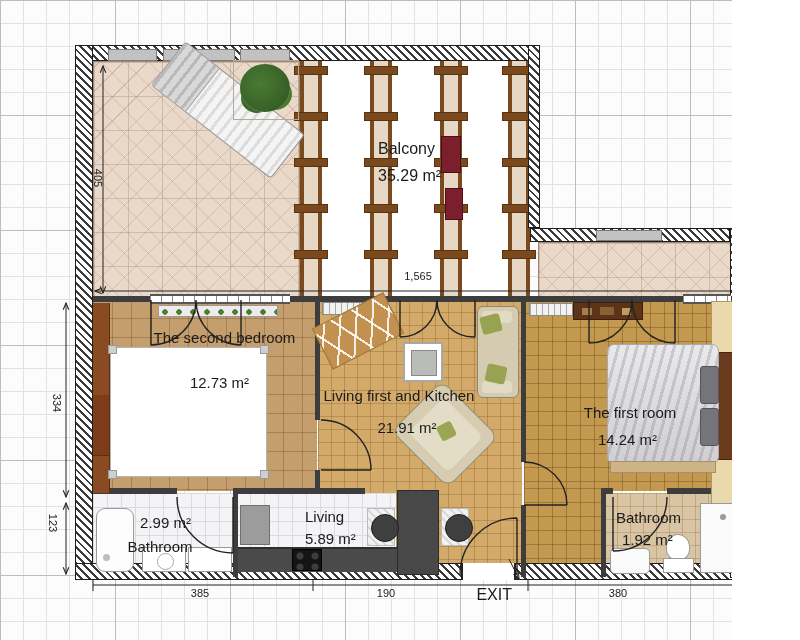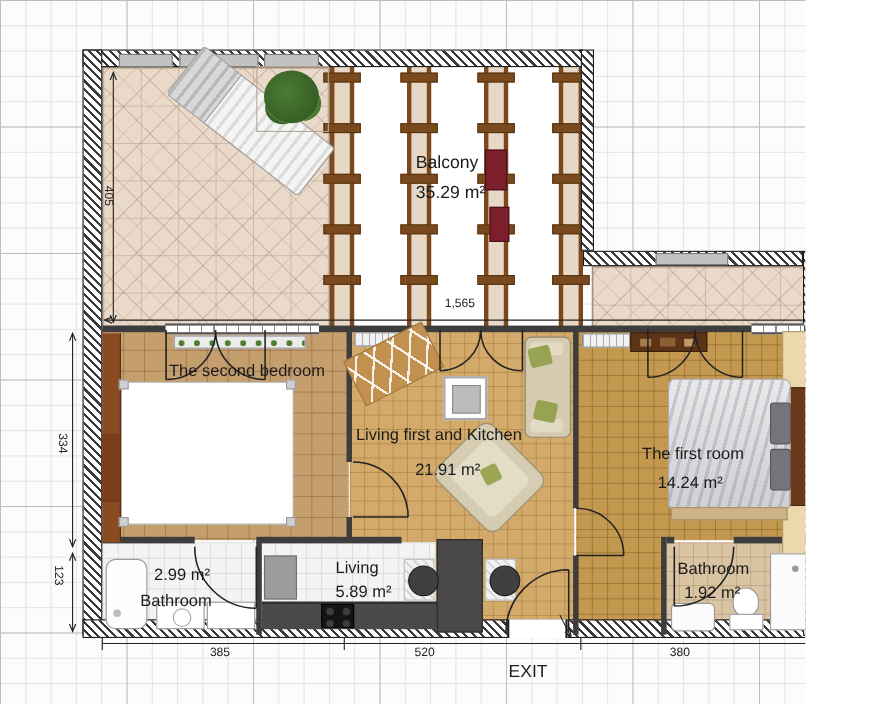--- a/index.html
+++ b/index.html
@@ -225,39 +225,40 @@
       <line x1="528" y1="579" x2="528" y2="591"></line>
       <line x1="745" y1="579" x2="745" y2="591"></line>
       <line x1="509" y1="559" x2="519" y2="579" marker-end="url(#arr)"></line>
     </g>
   </svg>
 
   <div class="lbl" style="left:378px;top:140px;font-size:16px;">Balcony</div>
   <div class="lbl" style="left:378px;top:167px;font-size:16px;">35.29 m²</div>
 
   <div class="lbl" style="left:122px;top:329px;width:205px;text-align:center;">The second bedroom</div>
+  <div class="lbl" style="left:122px;top:374px;width:195px;text-align:center;">12.73 m²</div>
 
   <div class="lbl" style="left:298px;top:387px;width:202px;text-align:center;">Living first and Kitchen</div>
   <div class="lbl" style="left:298px;top:419px;width:218px;text-align:center;">21.91 m²</div>
 
   <div class="lbl" style="left:540px;top:404px;width:180px;text-align:center;">The first room</div>
   <div class="lbl" style="left:540px;top:431px;width:175px;text-align:center;">14.24 m²</div>
 
   <div class="lbl" style="left:118px;top:514px;width:95px;text-align:center;">2.99 m²</div>
   <div class="lbl" style="left:110px;top:538px;width:100px;text-align:center;">Bathroom</div>
 
   <div class="lbl" style="left:305px;top:508px;">Living</div>
   <div class="lbl" style="left:305px;top:530px;">5.89 m²</div>
 
   <div class="lbl" style="left:616px;top:509px;">Bathroom</div>
   <div class="lbl" style="left:622px;top:531px;">1.92 m²</div>
 
-  <div class="lbl" style="left:448px;top:586px;width:64px;text-align:center;font-size:16px;margin-top:16px;">EXIT</div>
+  <div class="lbl" style="left:448px;top:586px;width:64px;text-align:right;font-size:16px;">EXIT</div>
 
   <div class="dim rot" style="left:84px;top:172px;width:28px;text-align:center;">405</div>
   <div class="dim rot" style="left:44px;top:397px;width:26px;text-align:center;">334</div>
   <div class="dim rot" style="left:40px;top:517px;width:26px;text-align:center;">123</div>
   <div class="dim" style="left:180px;top:587px;width:40px;text-align:center;">385</div>
-  <div class="dim" style="left:366px;top:587px;width:40px;text-align:center;">520</div>
+  <div class="dim" style="left:366px;top:587px;width:40px;text-align:center;">190</div>
   <div class="dim" style="left:598px;top:587px;width:40px;text-align:center;">380</div>
   <div class="dim" style="left:392px;top:270px;width:52px;text-align:center;">1,565</div>
 
 </div>
 
 </body></html>

